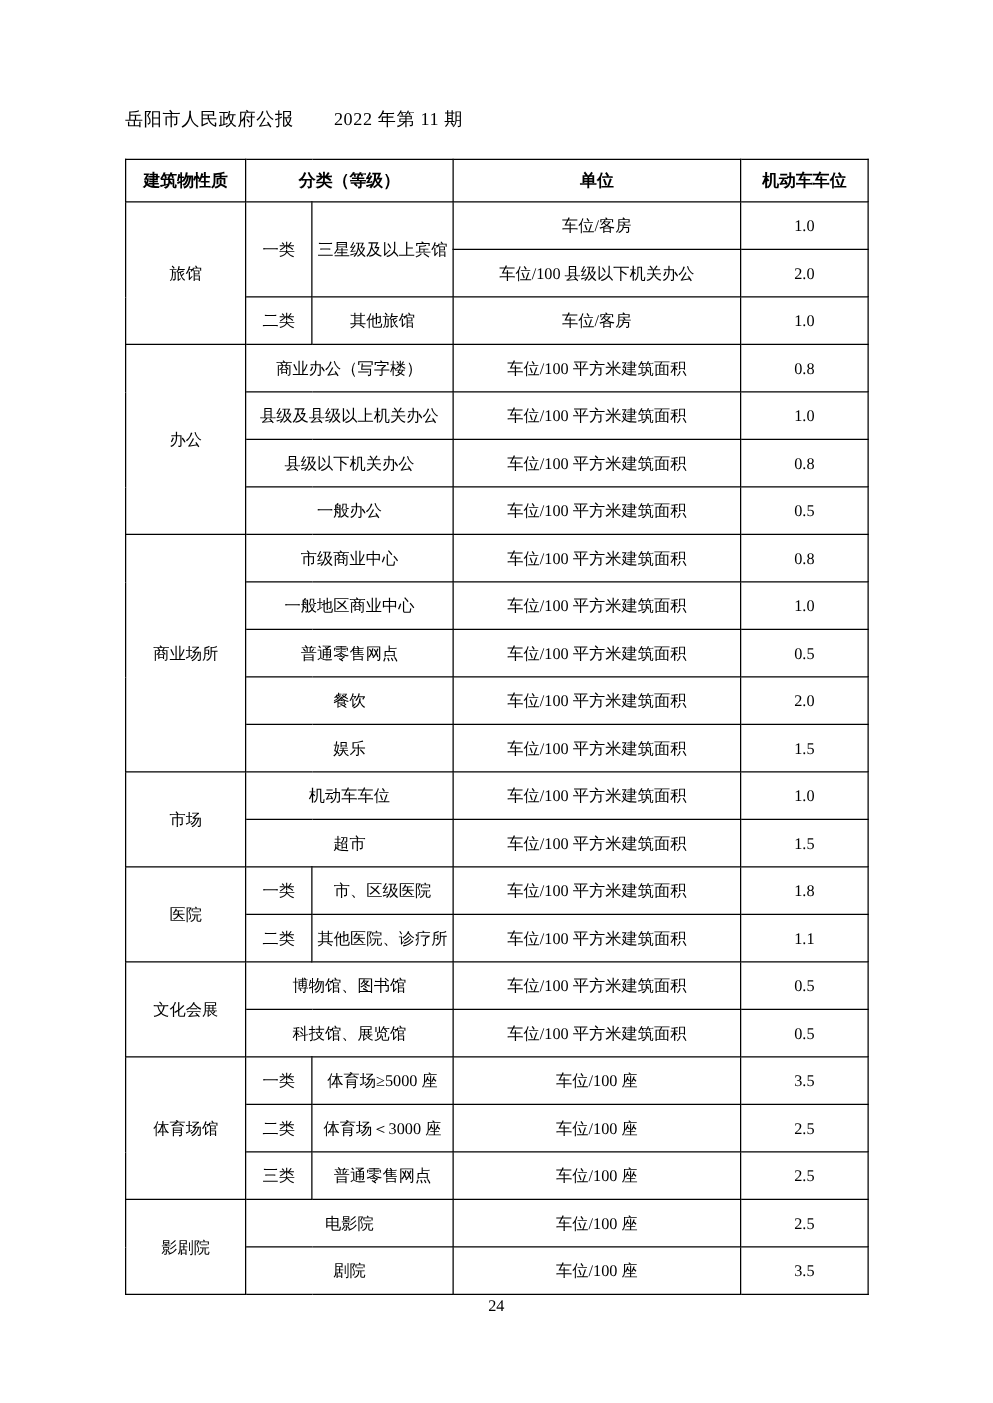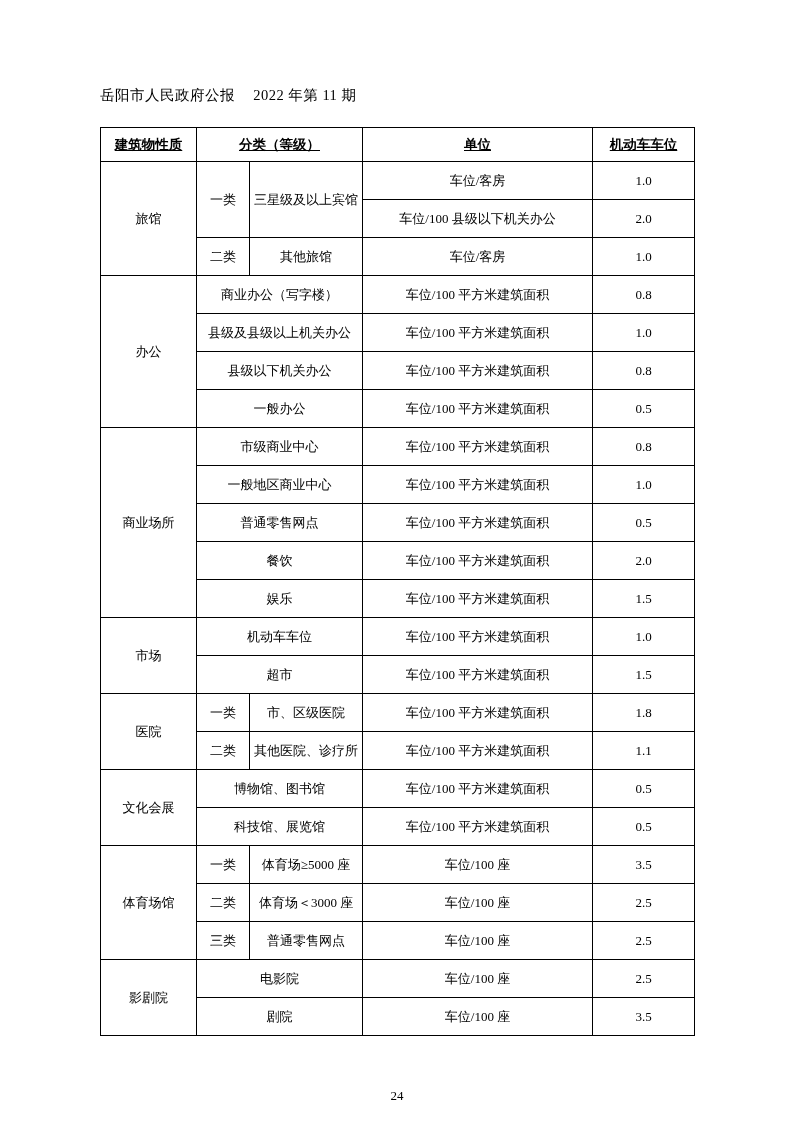--- a/index.html
+++ b/index.html
@@ -23,21 +23,21 @@
   }
   .header {
     position: absolute;
     top: 86px;
     left: 100px;
     font-size: 14.5px;
     letter-spacing: 0.5px;
     white-space: nowrap;
   }
   .header .hdr-main { font-family: Liberation Sans, sans-serif; }
-  .header .hdr-sub { margin-left: 14px; }
+  .header .hdr-sub { margin-left: 28px; }
 
   table.parking {
     position: absolute;
     top: 127px;
     left: 100px;
     width: 594px;
     border-collapse: collapse;
     table-layout: fixed;
   }
   table.parking td, table.parking th {
@@ -47,36 +47,35 @@
     font-size: 13px;
     padding: 0;
     height: 37px;
     font-weight: normal;
     font-family: "Liberation Serif", "DejaVu Serif", serif;
   }
   table.parking thead td {
     font-weight: bold;
     height: 33px;
     font-size: 13.5px;
-    text-decoration: underline;
   }
   .col-a { width: 96px; }
   .col-b1 { width: 53px; }
   .col-b2 { width: 113px; }
   .col-c { width: 230px; }
   .col-d { width: 102px; }
 
   .cat-cell { font-size: 13.5px; }
   .unit-cell { font-size: 12.5px; }
   .num-cell { font-size: 13px; font-family: "Liberation Serif", serif; }
   .sub-two-line { line-height: 1.35; font-size: 13px; margin-left: 32px; }
 
   .page-number {
     position: absolute;
-    top: 1088px;
+    top: 1037px;
     left: 0;
     width: 794px;
     text-align: center;
     font-size: 13px;
     font-family: "Liberation Serif", serif;
   }
 </style>
 </head>
 <body>
 

